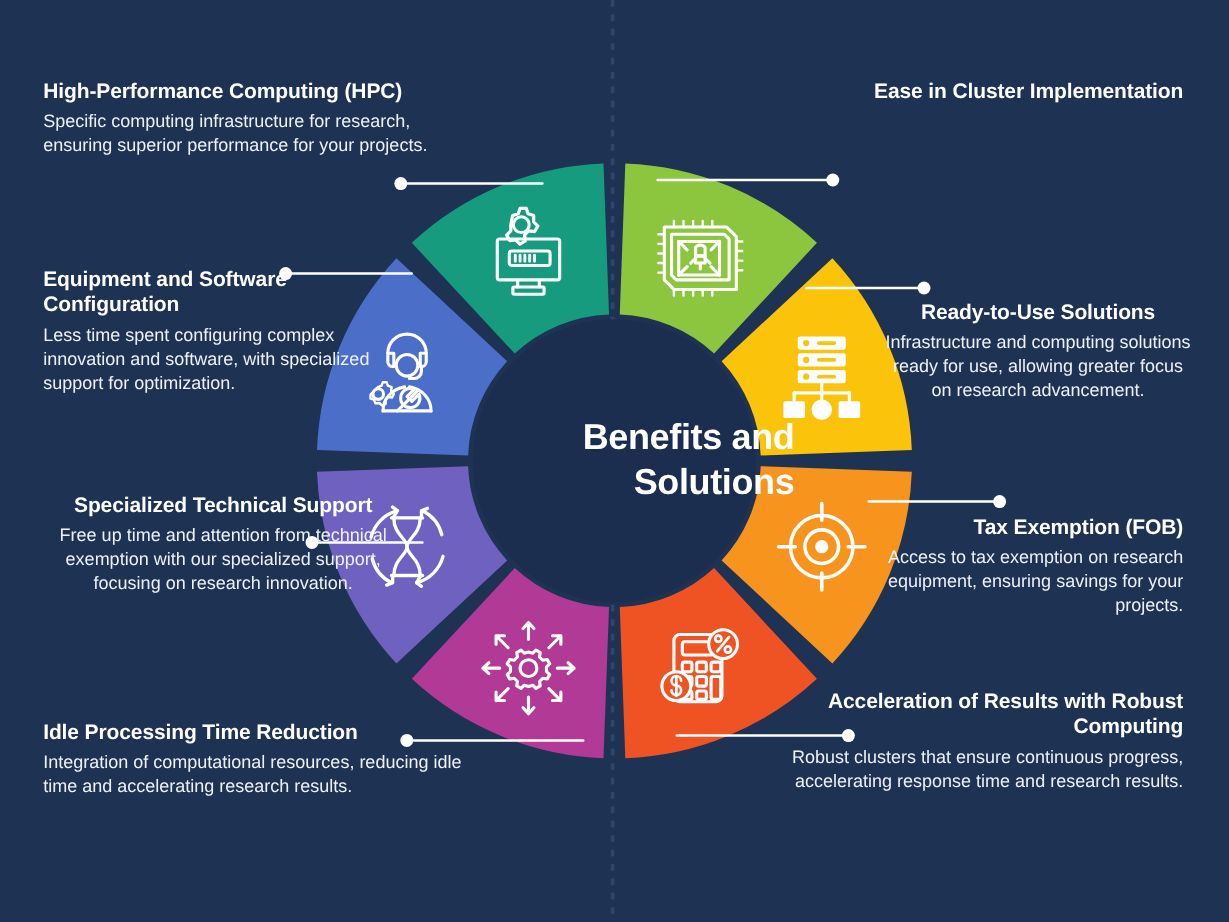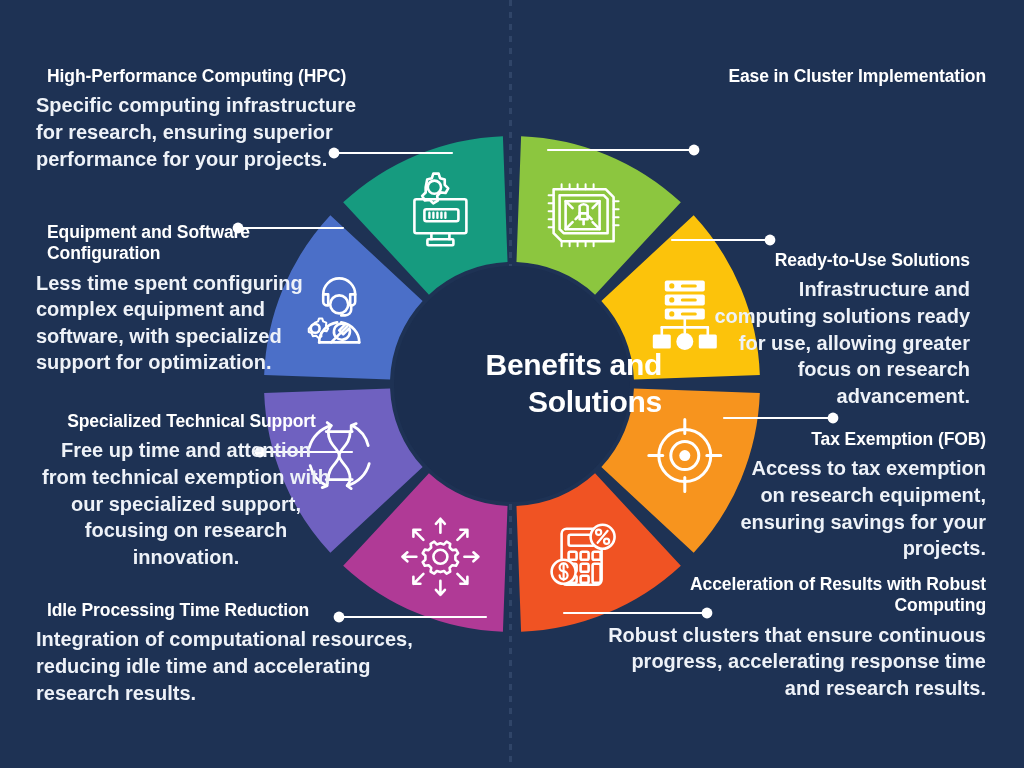--- a/index.html
+++ b/index.html
@@ -16,37 +16,37 @@
     background-image: linear-gradient(to bottom, #33486b 0 6px, transparent 6px 12px);
     background-size:3px 12px;
     opacity:.85;
   }
 
   svg.wheel { position:absolute; left:0; top:0; width:1024px; height:768px; }
 
   .blk { position:absolute; color:#ffffff; }
   .blk .ttl {
     font-weight:bold; font-size:17.5px; line-height:1.22;
-    color:#ffffff; letter-spacing:-0.1px;margin-left:11px;
+    color:#ffffff; letter-spacing:-0.1px;
   }
   .blk .dsc {
-    font-size:20px; line-height:1.33; color:#eef2f8;
-    margin-top:5px; font-weight:700;
+    font-size:15px; line-height:1.33; color:#eef2f8;
+    margin-top:5px; font-weight:400;
   }
   .left  { text-align:left; }
   .right { text-align:right; }
 
   
   #b-hpc   { left:36px;  top:66px;  width:352px; }
   #b-eq    { left:36px;  top:222px; width:300px; }
   #b-sup   { left:36px;  top:411px; width:300px;text-align:center; }
   #b-idle  { left:36px;  top:600px; width:380px; }
   
   #b-ease  { right:38px; top:66px;  width:325px; }
-  #b-ready { right:54px; top:250px; width:262px; }
+  #b-ready { right:28px; top:250px; width:262px;text-align:center; }
   #b-tax   { right:38px; top:429px; width:262px; }
   #b-acc   { right:38px; top:574px; width:380px; }
 
   .center-title {
     position:absolute; left:50%; top:50%;
     transform:translate(-50%,-50%);
     width:300px; text-align:right;
     font-size:30px; font-weight:bold; line-height:1.22;
     color:#ffffff; letter-spacing:-0.3px;
     pointer-events:none;
@@ -277,21 +277,21 @@
     <div>Solutions</div>
   </div>
 
   <div class="blk left" id="b-hpc">
     <div class="ttl">High-Performance Computing (HPC)</div>
     <div class="dsc">Specific computing infrastructure for research, ensuring superior performance for your projects.</div>
   </div>
 
   <div class="blk left" id="b-eq">
     <div class="ttl">Equipment and Software Configuration</div>
-    <div class="dsc">Less time spent configuring complex equipment and software, with specialized support for optimization.</div>
+    <div class="dsc">Less time spent configuring complex innovation and software, with specialized support for optimization.</div>
   </div>
 
   <div class="blk left" id="b-sup">
     <div class="ttl">Specialized Technical Support</div>
     <div class="dsc">Free up time and attention from technical exemption with our specialized support, focusing on research innovation.</div>
   </div>
 
   <div class="blk left" id="b-idle">
     <div class="ttl">Idle Processing Time Reduction</div>
     <div class="dsc">Integration of computational resources, reducing idle time and accelerating research results.</div>

